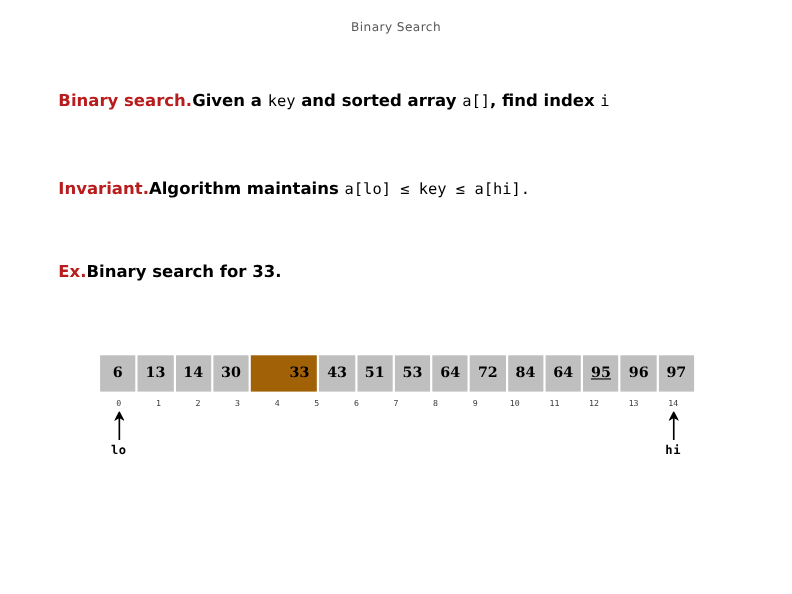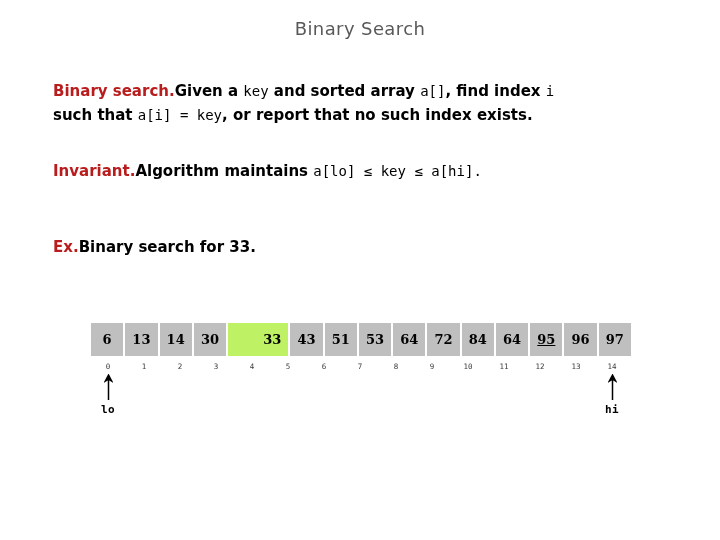--- a/index.html
+++ b/index.html
@@ -16,21 +16,21 @@
   }
 
   
   #slide-title {
     position: absolute;
     top: 18px;
     left: 0;
     width: 720px;
     text-align: center;
     font-family: "DejaVu Sans", sans-serif;
-    font-size: 18px;
+    font-size: 11px;
     color: #595959;
     letter-spacing: 0.4px;
   }
 
   
   .para {
     position: absolute;
     left: 53px;
     font-family: "DejaVu Sans", sans-serif;
     font-size: 15px;
@@ -119,40 +119,37 @@
 </style>
 </head>
 <body>
 
 <div id="slide-title">Binary Search</div>
 
 <div class="para" id="para-definition">
   <div>
     <span class="lead">Binary search.</span><span>Given a </span><span class="mono">key</span><span> and sorted array </span><span class="mono">a[]</span><span>, find index </span><span class="mono">i</span>
   </div>
-  <div>
-    <span>such that </span><span class="mono">a[i] = key</span><span>, or report that no such index exists.</span>
-  </div>
 </div>
 
 <div class="para" id="para-invariant">
   <span class="lead">Invariant.</span><span>Algorithm maintains </span><span class="mono">a[lo] ≤ key ≤ a[hi].</span>
 </div>
 
 <div class="para" id="para-example">
   <span class="lead">Ex.</span><span>Binary search for 33.</span>
 </div>
 
 <div id="array-figure">
   <div id="array-cells">
       <div class="array-cell" style="background: rgb(191, 191, 191);">6</div>
       <div class="array-cell" style="background: rgb(191, 191, 191);">13</div>
       <div class="array-cell" style="background: rgb(191, 191, 191);">14</div>
       <div class="array-cell" style="background: rgb(191, 191, 191);">30</div>
-      <div class="array-cell" style="background: #bef264; padding-left: 28px;">33</div>
+      <div class="array-cell" style="background: #a16207; padding-left: 28px;">33</div>
       <div class="array-cell" style="background: rgb(191, 191, 191);">43</div>
       <div class="array-cell" style="background: rgb(191, 191, 191);">51</div>
       <div class="array-cell" style="background: rgb(191, 191, 191);">53</div>
       <div class="array-cell" style="background: rgb(191, 191, 191);">64</div>
       <div class="array-cell" style="background: rgb(191, 191, 191);">72</div>
       <div class="array-cell" style="background: rgb(191, 191, 191);">84</div>
       <div class="array-cell" style="background: rgb(191, 191, 191);">64</div>
       <div class="array-cell" style="background: rgb(191, 191, 191); text-decoration: underline;">95</div>
       <div class="array-cell" style="background: rgb(191, 191, 191);">96</div>
       <div class="array-cell" style="background: rgb(191, 191, 191);">97</div>

